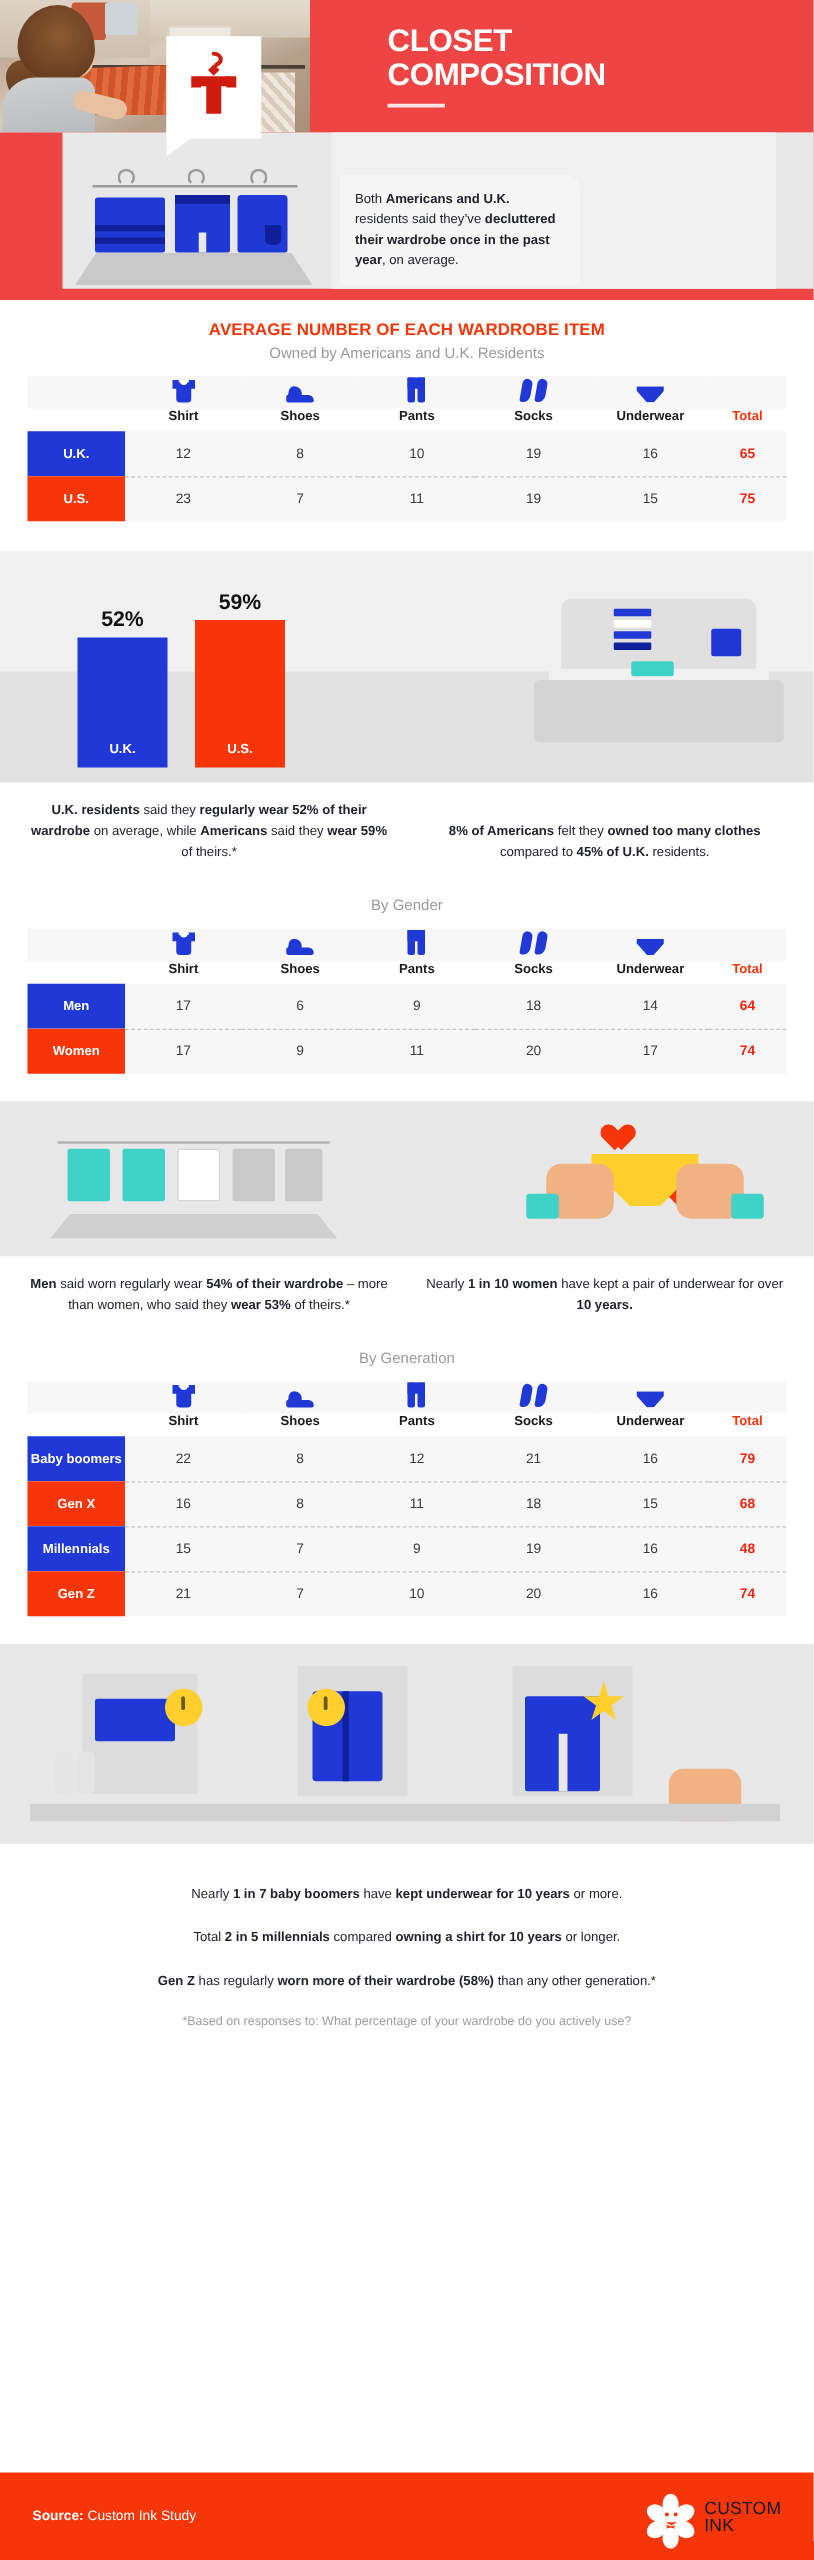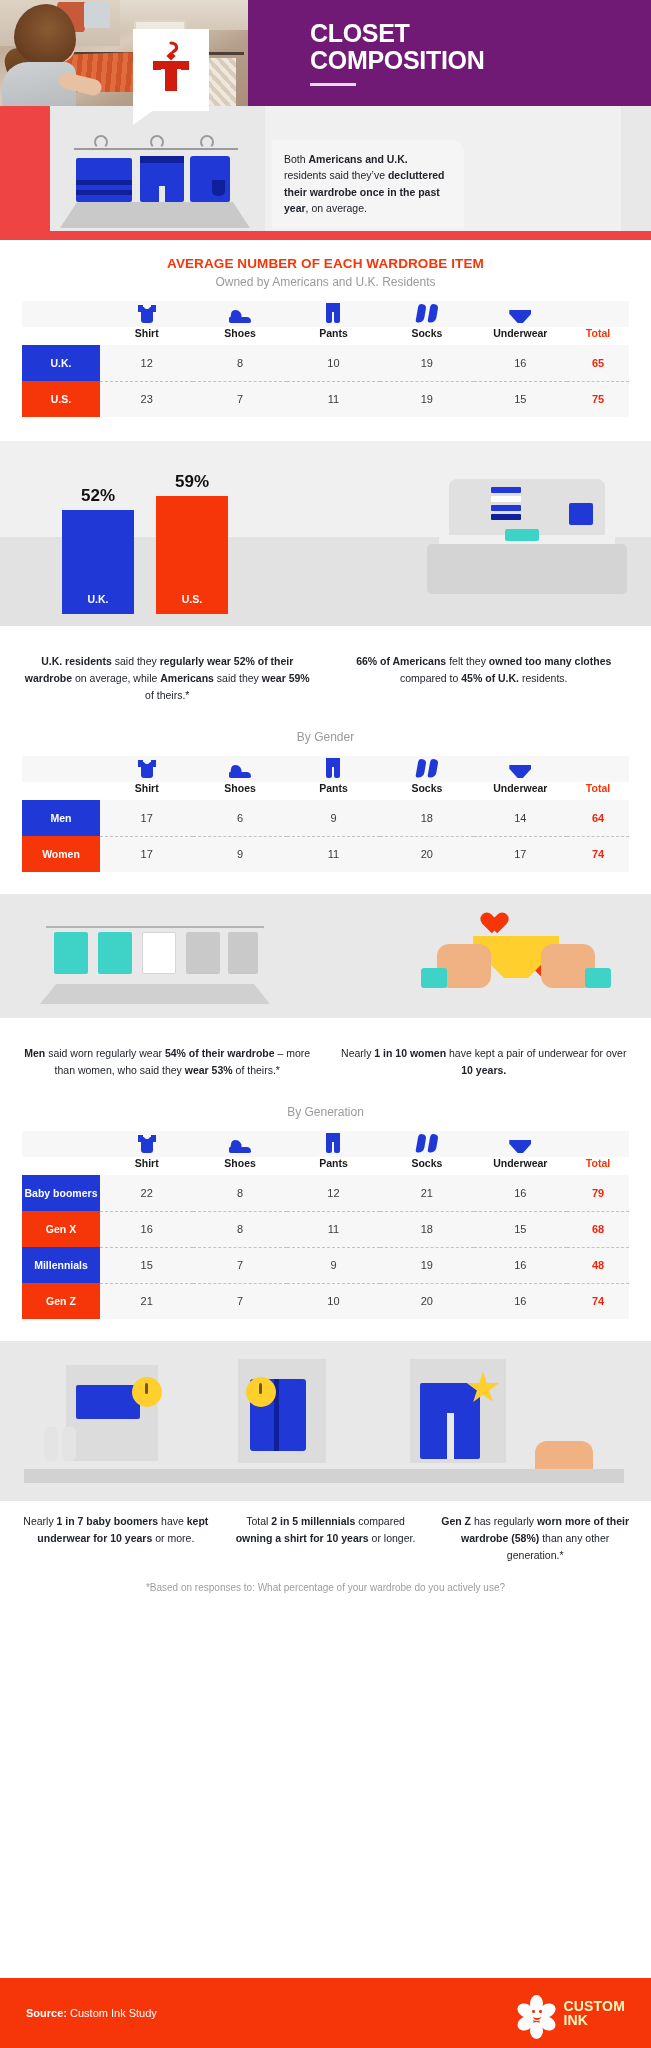--- a/index.html
+++ b/index.html
@@ -50,21 +50,21 @@
   .header-logo-box {
     position: absolute; left: 133px; top: 29px; width: 76px; height: 82px;
     background: #ffffff; z-index: 4;
   }
   .header-logo-box::after {
     content:""; position:absolute; left:0; bottom:-14px; width:22px; height:16px;
     background:#ffffff; clip-path: polygon(0 0, 100% 0, 0 100%);
   }
   .logo-shirt { position:absolute; left:50%; top:46%; transform: translate(-50%,-50%); }
   .header-band {
-    flex: 1; background: #701a75; position: relative; display: flex;
+    flex: 1; background: #ef4444; position: relative; display: flex;
     flex-direction: column; justify-content: center; padding-left: 62px;
   }
   .header-title {
     color:#fff; font-weight: 800; font-size: 25px; line-height: 1.07;
     letter-spacing: -0.3px;
   }
   .header-rule { width: 46px; height: 3px; background: rgba(255,255,255,.85); margin-top: 9px; }
 
   
   .intro { position: relative; height: 134px; background:#ef4444; }
@@ -157,21 +157,21 @@
     background:#d4d4d4; border-radius:5px;}
   .bd-mattress { position:absolute; left:6px; bottom:34px; width:188px; height:20px;
     background:#e9e9e9; border-radius:6px;}
   .bd-stack { position:absolute; left:64px; top:30px; width:30px; height:34px; }
   .bd-stack i { display:block; height:6px; margin-bottom:3px; border-radius:1px; }
   .bd-shirt2 { position:absolute; right:34px; top:46px; width:24px; height:22px; }
   .bd-green { position:absolute; left:78px; top:72px; width:34px; height:12px;
     background:#3fd2c7; border-radius:2px;}
 
   
-  .cap2 { display:flex; gap:26px; padding: 27px 22px 0 22px; }
+  .cap2 { display:flex; gap:26px; padding: 14px 22px 0 22px; align-items: flex-end; }
   .cap2 > div { flex:1; text-align:center; font-size:10.5px; line-height:1.62; color:#20242a; }
   .cap2 b { font-weight:700; }
 
   
   .band { position:relative; background:#e8e8e8; }
   .rack { position:absolute; left:40px; top:14px; width:230px; height:96px; }
   .rack-shelf { position:absolute; left:0; bottom:0; width:230px; height:20px;
     background:#d0d0d0; clip-path: polygon(7% 0,93% 0,100% 100%,0 100%); }
   .rack-rod { position:absolute; left:6px; top:18px; width:218px; height:2px; background:#b4b4b4;}
   .hands-art { position:absolute; right:30px; top:10px; width:210px; height:110px; }
@@ -190,41 +190,41 @@
   .ba-panel { position:absolute; background:#dcdcdc; }
   .clock { position:absolute; width:30px; height:30px; background:#ffcf2e; border-radius:50%;}
   .clock::after{content:"";position:absolute;left:13px;top:6px;width:3px;height:11px;
     background:#6b5a12;border-radius:2px;}
   .star { position:absolute; width:34px; height:34px; background:#ffcf2e;
     clip-path: polygon(50% 0,61% 35%,98% 35%,68% 57%,79% 91%,50% 70%,21% 91%,32% 57%,2% 35%,39% 35%);}
   .fist { position:absolute; right:58px; bottom:18px; width:58px; height:42px;
     background:#f0b183; border-radius:12px 12px 8px 8px;}
 
   
-  .cap3 { display:flex; gap:18px; padding: 12px 20px 0 20px; }
+  .cap3 { display:flex; gap:18px; padding: 32px 20px 0 20px; flex-direction: column; }
   .cap3 > div { flex:1; text-align:center; font-size:10.5px; line-height:1.62; color:#20242a; }
   .cap3 b { font-weight:700; }
   .footnote { text-align:center; color:#9e9e9e; font-size:10px; padding: 18px 20px 0; }
 
   
   .footer { position:absolute; left:0; bottom:0; width:651px; height:70px;
     background:#f63508; display:flex; align-items:center; justify-content:space-between;
     padding: 0 26px; }
   .footer-src { color:#fff; font-size:11px; }
   .footer-src b { font-weight:700; }
   .brand { display:flex; align-items:center; gap:9px; }
   .brand-mark { position:relative; width:34px; height:34px; }
   .petal { position:absolute; width:13px; height:17px; background:#fff; border-radius:50%; }
   .brand-face { position:absolute; left:9px; top:9px; width:16px; height:16px;
     background:#fff; border-radius:50%; }
   .brand-face::before{content:"";position:absolute;left:3px;top:5px;width:2.5px;height:2.5px;
     background:#f63508;border-radius:50%;box-shadow:7px 0 0 #f63508;}
   .brand-face::after{content:"";position:absolute;left:4px;top:9px;width:8px;height:4px;
     border-bottom:2px solid #f63508;border-radius:0 0 8px 8px;}
-  .brand-txt { color:#fef9c3; font-weight:700; font-size:14px; line-height:1.0; letter-spacing:.2px;}
+  .brand-txt { color:#0f172a; font-weight:400; font-size:14px; line-height:1.0; letter-spacing:.2px;}
 </style>
 </head>
 <body>
 
 <div class="header">
   <div class="header-photo">
     <div class="hp-shelf-a"></div>
       <div class="hp-shelf-b"></div>
     <div class="hp-basket"></div>
       <div class="hp-hang1"></div>
@@ -366,21 +366,21 @@
     </div>
     <div class="bd-shirt2" style="background:#1f38d6;border-radius:2px"></div>
     <div class="bd-green"></div>
     <div class="bd-mattress"></div>
     <div class="bd-bed"></div>
   </div>
 </div>
 
 <div class="cap2">
   <div id="cap1a"><b>U.K. residents</b><span> said they </span><b>regularly wear 52% of their wardrobe</b><span> on average, while </span><b>Americans</b><span> said they </span><b>wear 59%</b><span> of theirs.*</span></div>
-  <div id="cap1b"><b>66% of Americans</b><span> felt they </span><b>owned too many clothes</b><span> compared to </span><b>45% of U.K.</b><span> residents.</span></div>
+  <div id="cap1b"><b>8% of Americans</b><span> felt they </span><b>owned too many clothes</b><span> compared to </span><b>45% of U.K.</b><span> residents.</span></div>
 </div>
 
 <div style="padding-top:26px">
   <div class="sub-head">By Gender</div>
   <div class="tbl-wrap" style="margin-top:12px">
     <table class="wt">
       <colgroup>
           <col class="lab">
           <col>
           <col>

